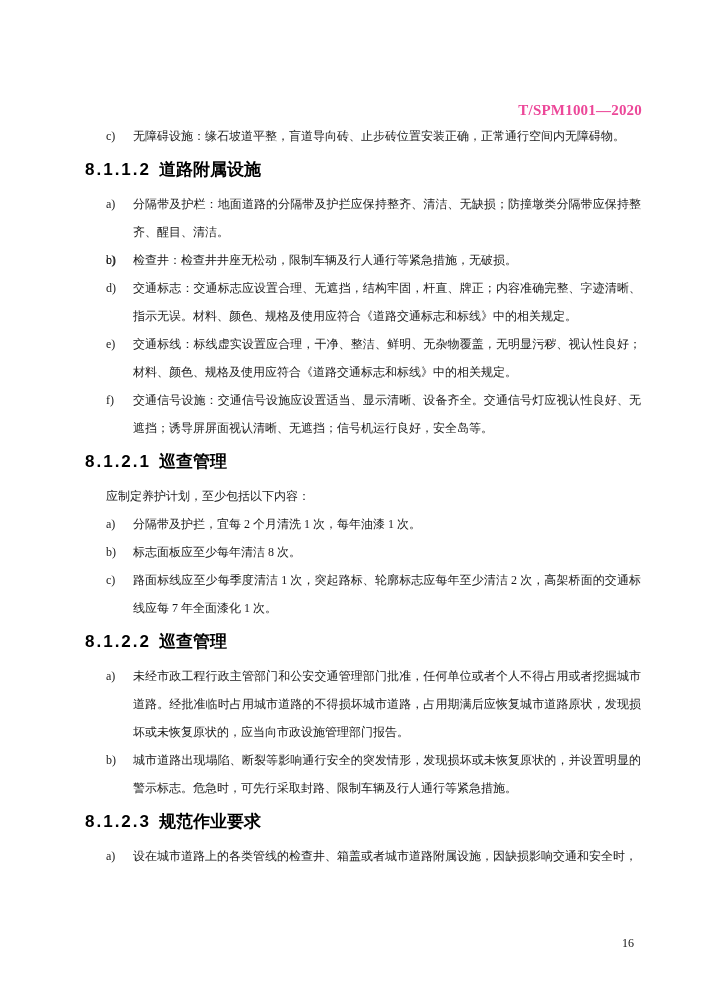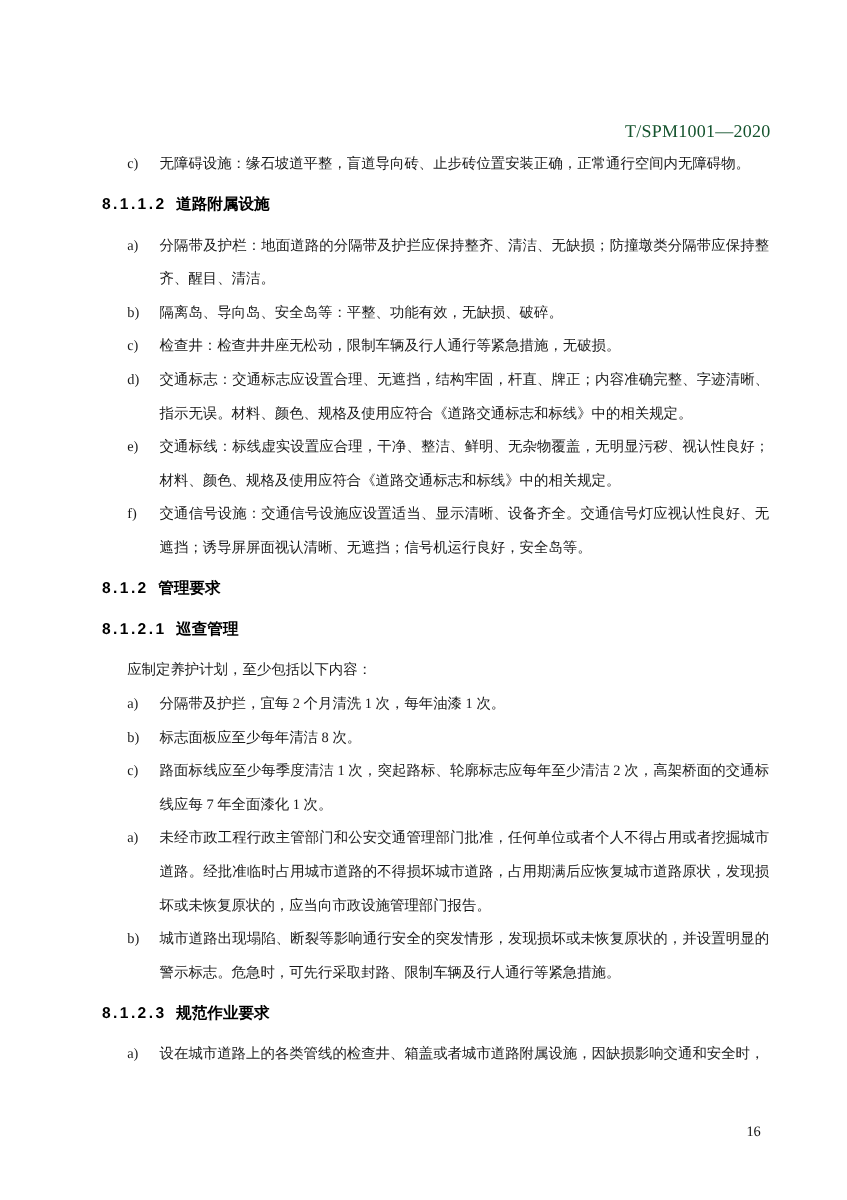--- a/index.html
+++ b/index.html
@@ -10,21 +10,22 @@
     color:#1a1a1a;
     font-family:"Liberation Serif","DejaVu Serif",serif;
     overflow:hidden;
     margin:0 auto;
   }
   .header-right{
     position:absolute;
     top:102px;right:64px;
     font-size:15px;
     letter-spacing:0.2px;
-    color:#14532d;
+    color:#ec4899;
+    font-weight:bold;
   }
   .content{
     position:absolute;
     left:85px;top:122px;
     width:556px;
     font-size:12px;
     line-height:28px;
     text-align:justify;
   }
   .li{
@@ -35,21 +36,21 @@
     position:absolute;
     left:21px;top:0;
     font-family:"Liberation Serif","DejaVu Serif",serif;
   }
   .p{
     padding-left:21px;
   }
   .h{
     font-family:"Liberation Sans","DejaVu Sans",sans-serif;
     font-weight:bold;
-    font-size:13px;
+    font-size:17px;
     color:#000;
     margin:6px 0;
     text-align:left;
   }
   .h .h-num{
     letter-spacing:2px;
     margin-right:8px;
   }
   .page-num{
     position:absolute;
@@ -73,61 +74,61 @@
 
     <div class="h">
       <span class="h-num">8.1.1.2</span><span class="h-title">道路附属设施</span>
     </div>
 
     <div class="li">
       <span class="marker">a)</span><span>分隔带及护栏：地面道路的分隔带及护拦应保持整齐、清洁、无缺损；防撞墩类分隔带应保持整齐、醒目、清洁。</span>
     </div>
 
     <div class="li">
-      <span class="marker">b)</span><span>隔离岛、导向岛、安全岛等：平整、功能有效，无缺损、破碎。</span>
+      <span class="marker">b)</span>
     </div>
 
     <div class="li">
       <span class="marker">c)</span><span>检查井：检查井井座无松动，限制车辆及行人通行等紧急措施，无破损。</span>
     </div>
 
     <div class="li">
       <span class="marker">d)</span><span>交通标志：交通标志应设置合理、无遮挡，结构牢固，杆直、牌正；内容准确完整、字迹清晰、指示无误。材料、颜色、规格及使用应符合《道路交通标志和标线》中的相关规定。</span>
     </div>
 
     <div class="li">
       <span class="marker">e)</span><span>交通标线：标线虚实设置应合理，干净、整洁、鲜明、无杂物覆盖，无明显污秽、视认性良好；材料、颜色、规格及使用应符合《道路交通标志和标线》中的相关规定。</span>
     </div>
 
     <div class="li">
       <span class="marker">f)</span><span>交通信号设施：交通信号设施应设置适当、显示清晰、设备齐全。交通信号灯应视认性良好、无遮挡；诱导屏屏面视认清晰、无遮挡；信号机运行良好，安全岛等。</span>
     </div>
 
-    <div class="h">
-      <span class="h-num">8.1.2</span><span class="h-title">管理要求</span>
-    </div>
 
     <div class="h">
       <span class="h-num">8.1.2.1</span><span class="h-title">巡查管理</span>
     </div>
 
     <div class="p">应制定养护计划，至少包括以下内容：</div>
 
     <div class="li">
       <span class="marker">a)</span><span>分隔带及护拦，宜每 2 个月清洗 1 次，每年油漆 1 次。</span>
     </div>
 
     <div class="li">
       <span class="marker">b)</span><span>标志面板应至少每年清洁 8 次。</span>
     </div>
 
     <div class="li">
       <span class="marker">c)</span><span>路面标线应至少每季度清洁 1 次，突起路标、轮廓标志应每年至少清洁 2 次，高架桥面的交通标线应每 7 年全面漆化 1 次。</span>
     </div>
 
+    <div class="h">
+      <span class="h-num">8.1.2.2</span><span class="h-title">巡查管理</span>
+    </div>
 
     <div class="li">
       <span class="marker">a)</span><span>未经市政工程行政主管部门和公安交通管理部门批准，任何单位或者个人不得占用或者挖掘城市道路。经批准临时占用城市道路的不得损坏城市道路，占用期满后应恢复城市道路原状，发现损坏或未恢复原状的，应当向市政设施管理部门报告。</span>
     </div>
 
     <div class="li">
       <span class="marker">b)</span><span>城市道路出现塌陷、断裂等影响通行安全的突发情形，发现损坏或未恢复原状的，并设置明显的警示标志。危急时，可先行采取封路、限制车辆及行人通行等紧急措施。</span>
     </div>
 
     <div class="h">

